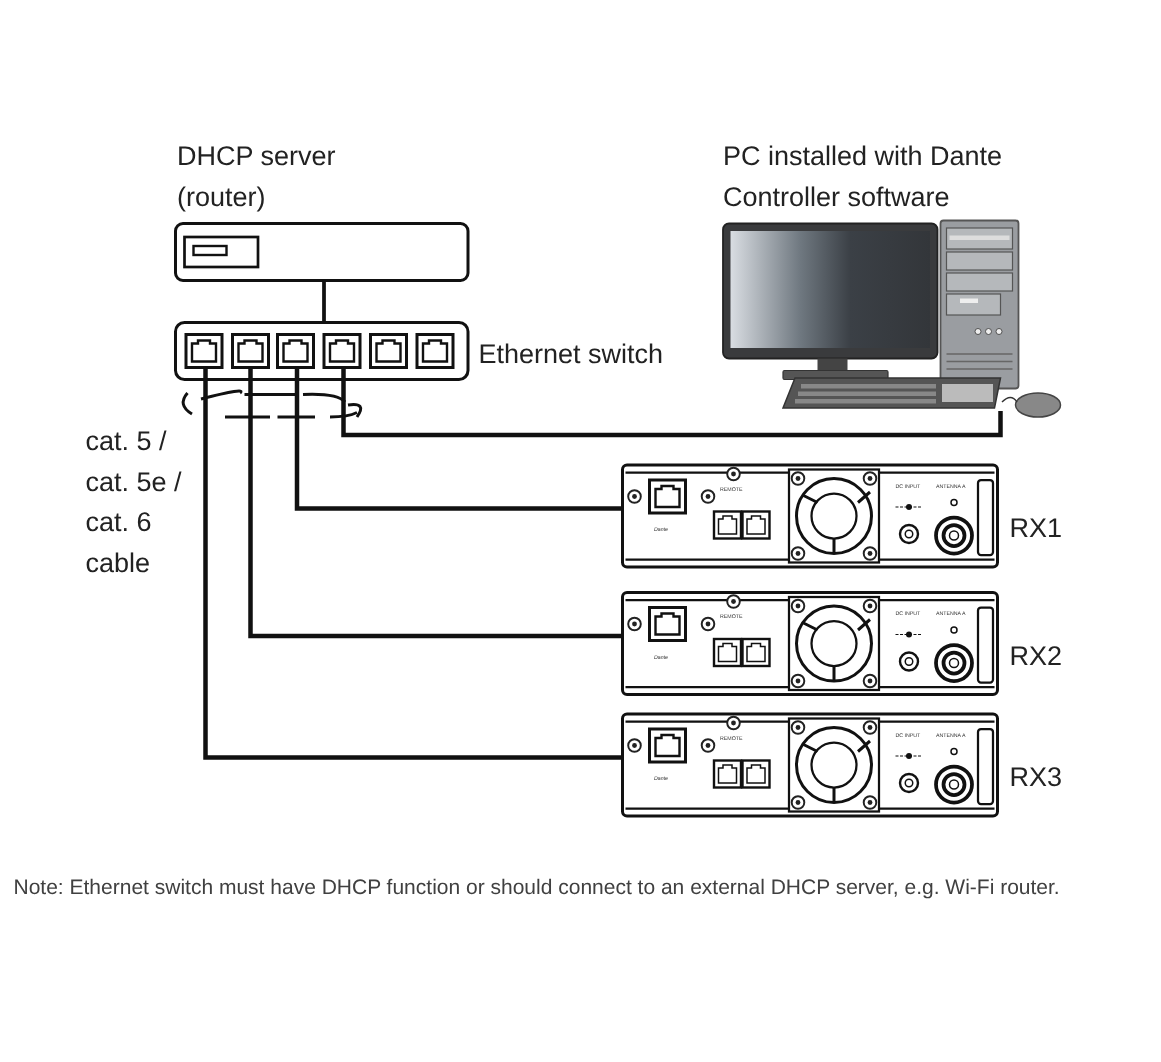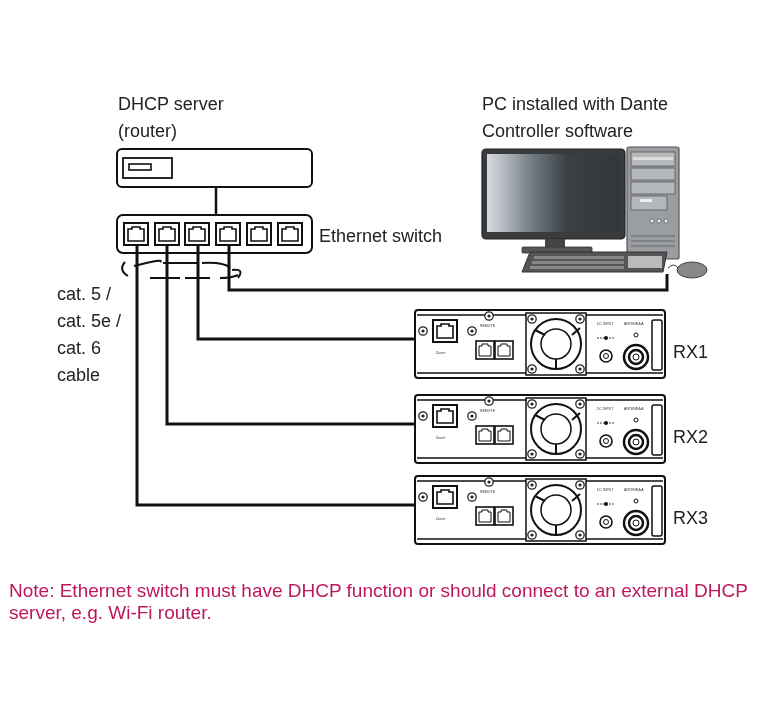--- a/index.html
+++ b/index.html
@@ -1,20 +1,20 @@
 <!DOCTYPE html>
 <html><head>
 <meta charset="utf-8">
 <style>
   html, body { margin: 0; padding: 0; background: #ffffff; }
   body { width: 774px; height: 708px; position: relative; overflow: hidden; font-family: "Liberation Sans", sans-serif; color: #222; }
   svg { position: absolute; left: 0; top: 0; }
   .lbl { font-family: "Liberation Sans", sans-serif; fill: #222; }
   .big { font-size: 18px; }
-  .note { position: absolute; left: 9px; top: 580px; width: 760px; font-size: 19px; line-height: 22px; color: #be185d; }
+  .note { position: absolute; left: 9px; top: 580px; width: 760px; font-size: 14px; line-height: 22px; color: #404040; }
   .tiny { font-family: "Liberation Sans", sans-serif; font-size: 3.5px; fill: #333; }
 </style>
 </head>
 <body>
 
 <svg width="774" height="708" viewBox="0 0 774 708">
   <defs>
     <linearGradient id="screenGrad" x1="0" x2="1" y1="0" y2="0">
       <stop offset="0" stop-color="#d9dde2"></stop>
       <stop offset="0.35" stop-color="#6f7880"></stop>

